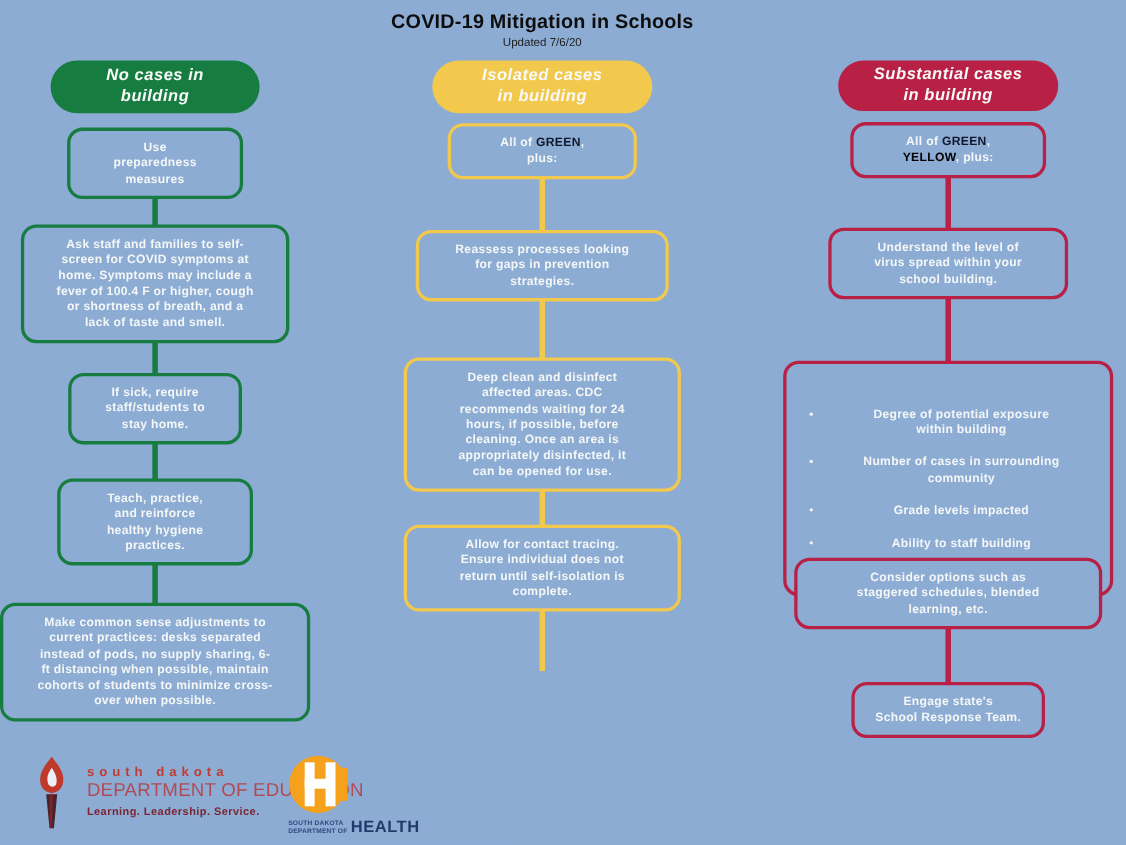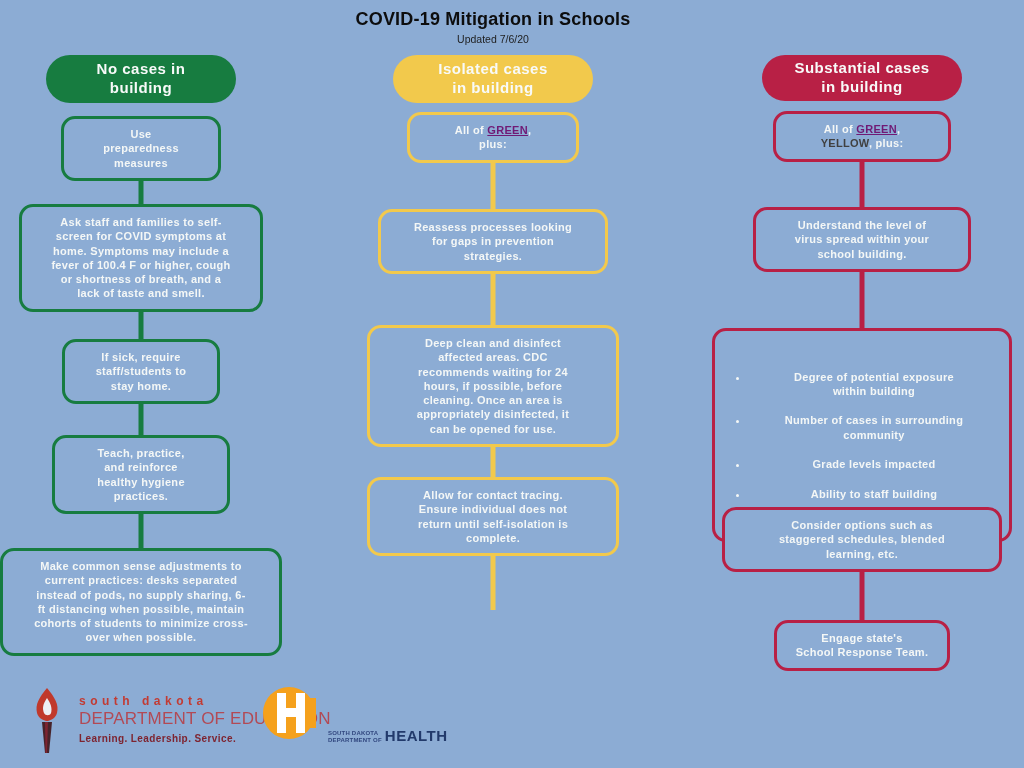--- a/index.html
+++ b/index.html
@@ -24,43 +24,43 @@
   #col-yellow{left:350px;width:286px;}
   #col-red{left:712px;width:300px;}
   .vline{position:absolute;left:50%;width:5px;transform:translateX(-50%);z-index:0;}
   .green-bg{background:var(--green);}
   .yellow-bg{background:var(--yellow);}
   .red-bg{background:var(--red);}
   .pill{
     position:absolute;left:50%;transform:translateX(-50%);
     border-radius:26px;color:#F8FAF9;font-weight:bold;font-size:15px;
     letter-spacing:0.5px;text-align:center;white-space:pre-line;
-    display:flex;align-items:center;justify-content:center;line-height:1.25;z-index:1;
+    display:flex;align-items:center;justify-content:center;line-height:1.25;z-index:1;font-style:italic;
   }
   .box{
     position:absolute;left:50%;transform:translateX(-50%);
     background:var(--bg);border:3px solid;border-radius:14px;
     color:var(--ink);font-weight:bold;font-size:11px;line-height:1.3;
     letter-spacing:0.3px;text-align:center;white-space:pre-line;
     padding:8px 10px;box-sizing:border-box;z-index:1;
   }
   .green-bd{border-color:var(--green);}
   .yellow-bd{border-color:var(--yellow);}
   .red-bd{border-color:var(--red);}
-  .green-word{color:#701a75;text-decoration:underline;}
-  .yellow-word{color:#404040;}
+  .green-word{color:#0f172a;}
+  .yellow-word{color:#000000;}
   .box ul{margin:2px 0 0 0;padding-left:24px;text-align:center;}
   .box li{white-space:pre-line;margin:0 0 1px 0;}
   
   .doe-logo{position:absolute;left:25px;top:686px;display:flex;gap:10px;align-items:flex-start;z-index:2;}
   .doe-text{display:flex;flex-direction:column;align-items:flex-start;padding-top:8px;}
   .doe-small{font-size:12px;font-weight:bold;letter-spacing:4.5px;color:#C23B33;}
   .doe-large{font-size:17px;letter-spacing:0.2px;color:#B24A55;margin-top:1px;}
   .doe-tagline{font-size:10px;font-weight:bold;color:#7E2430;margin-top:4px;letter-spacing:0.4px;}
-  .doh-logo{position:absolute;left:262px;top:686px;z-index:2;display:flex;flex-direction:row;}
+  .doh-logo{position:absolute;left:262px;top:686px;z-index:2;display:flex;flex-direction:column;}
   .doh-textrow{display:flex;align-items:flex-end;margin-top:-2px;}
   .doh-dept{font-size:6px;line-height:1.15;color:#31477F;font-weight:bold;letter-spacing:0.2px;}
   .doh-health{font-size:15px;font-weight:bold;color:#223A6B;letter-spacing:0.5px;margin-left:3px;}
 </style>
 </head>
 <body>
 
 <div class="titlewrap">
   <div class="title">COVID-19 Mitigation in Schools</div>
   <div class="subtitle">Updated 7/6/20</div>

